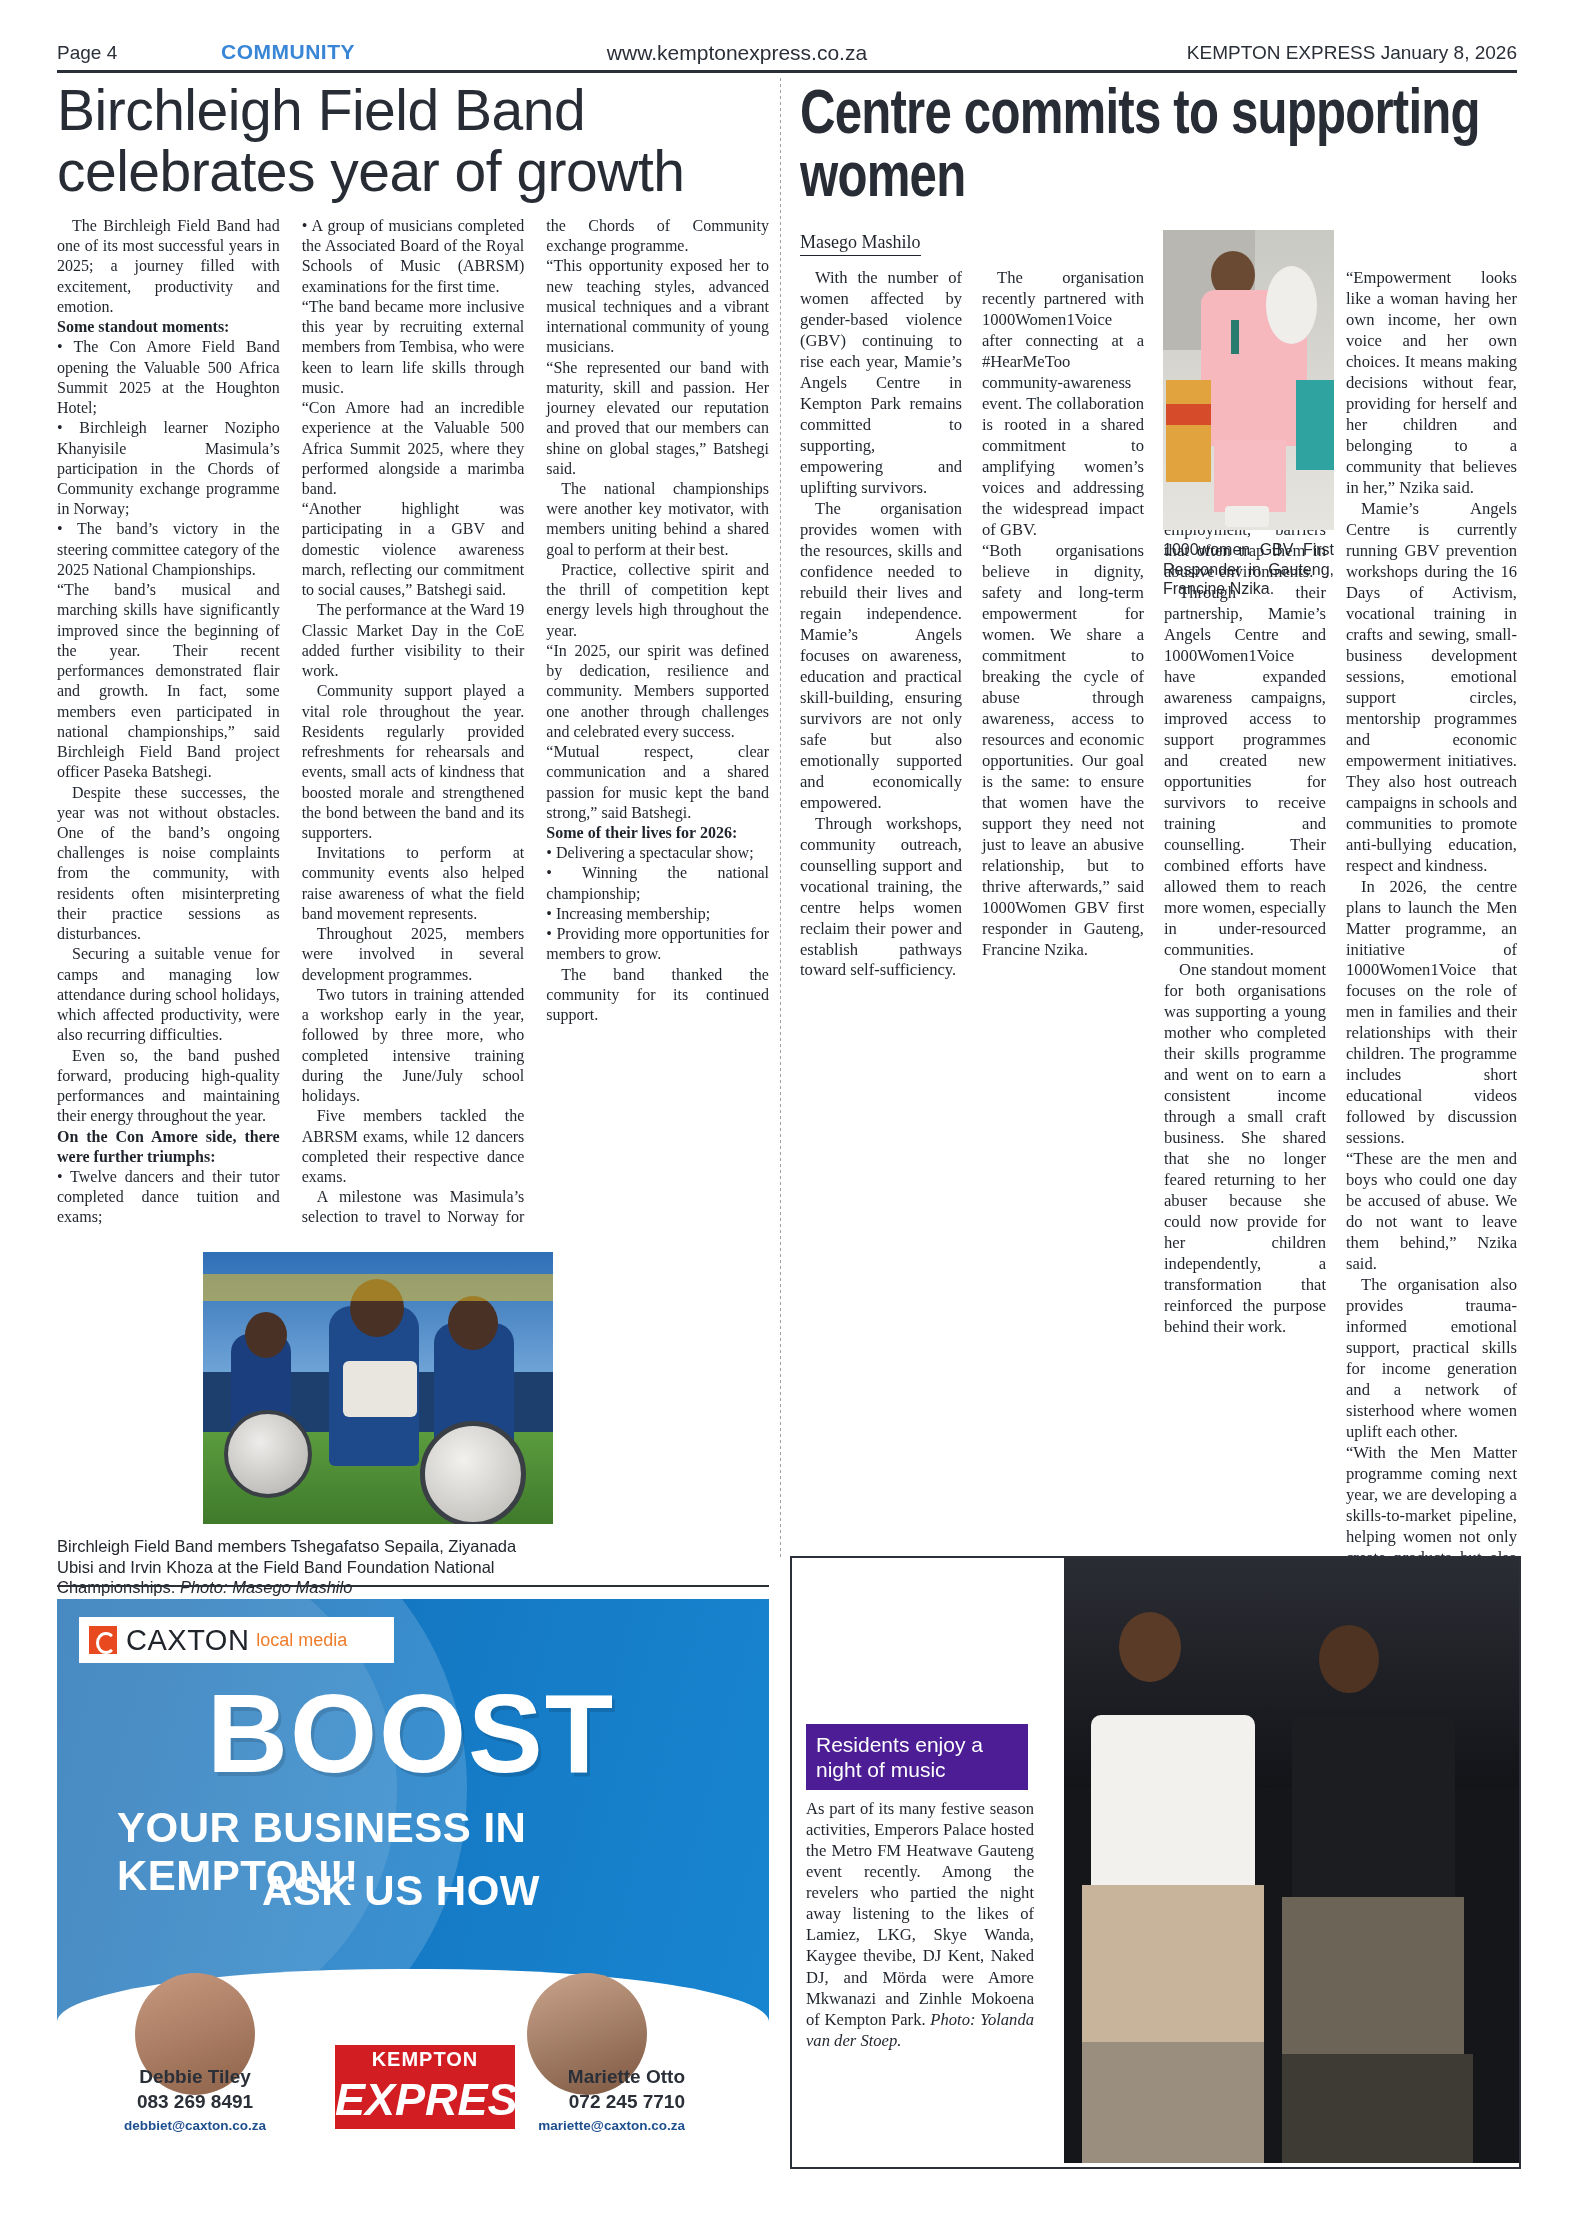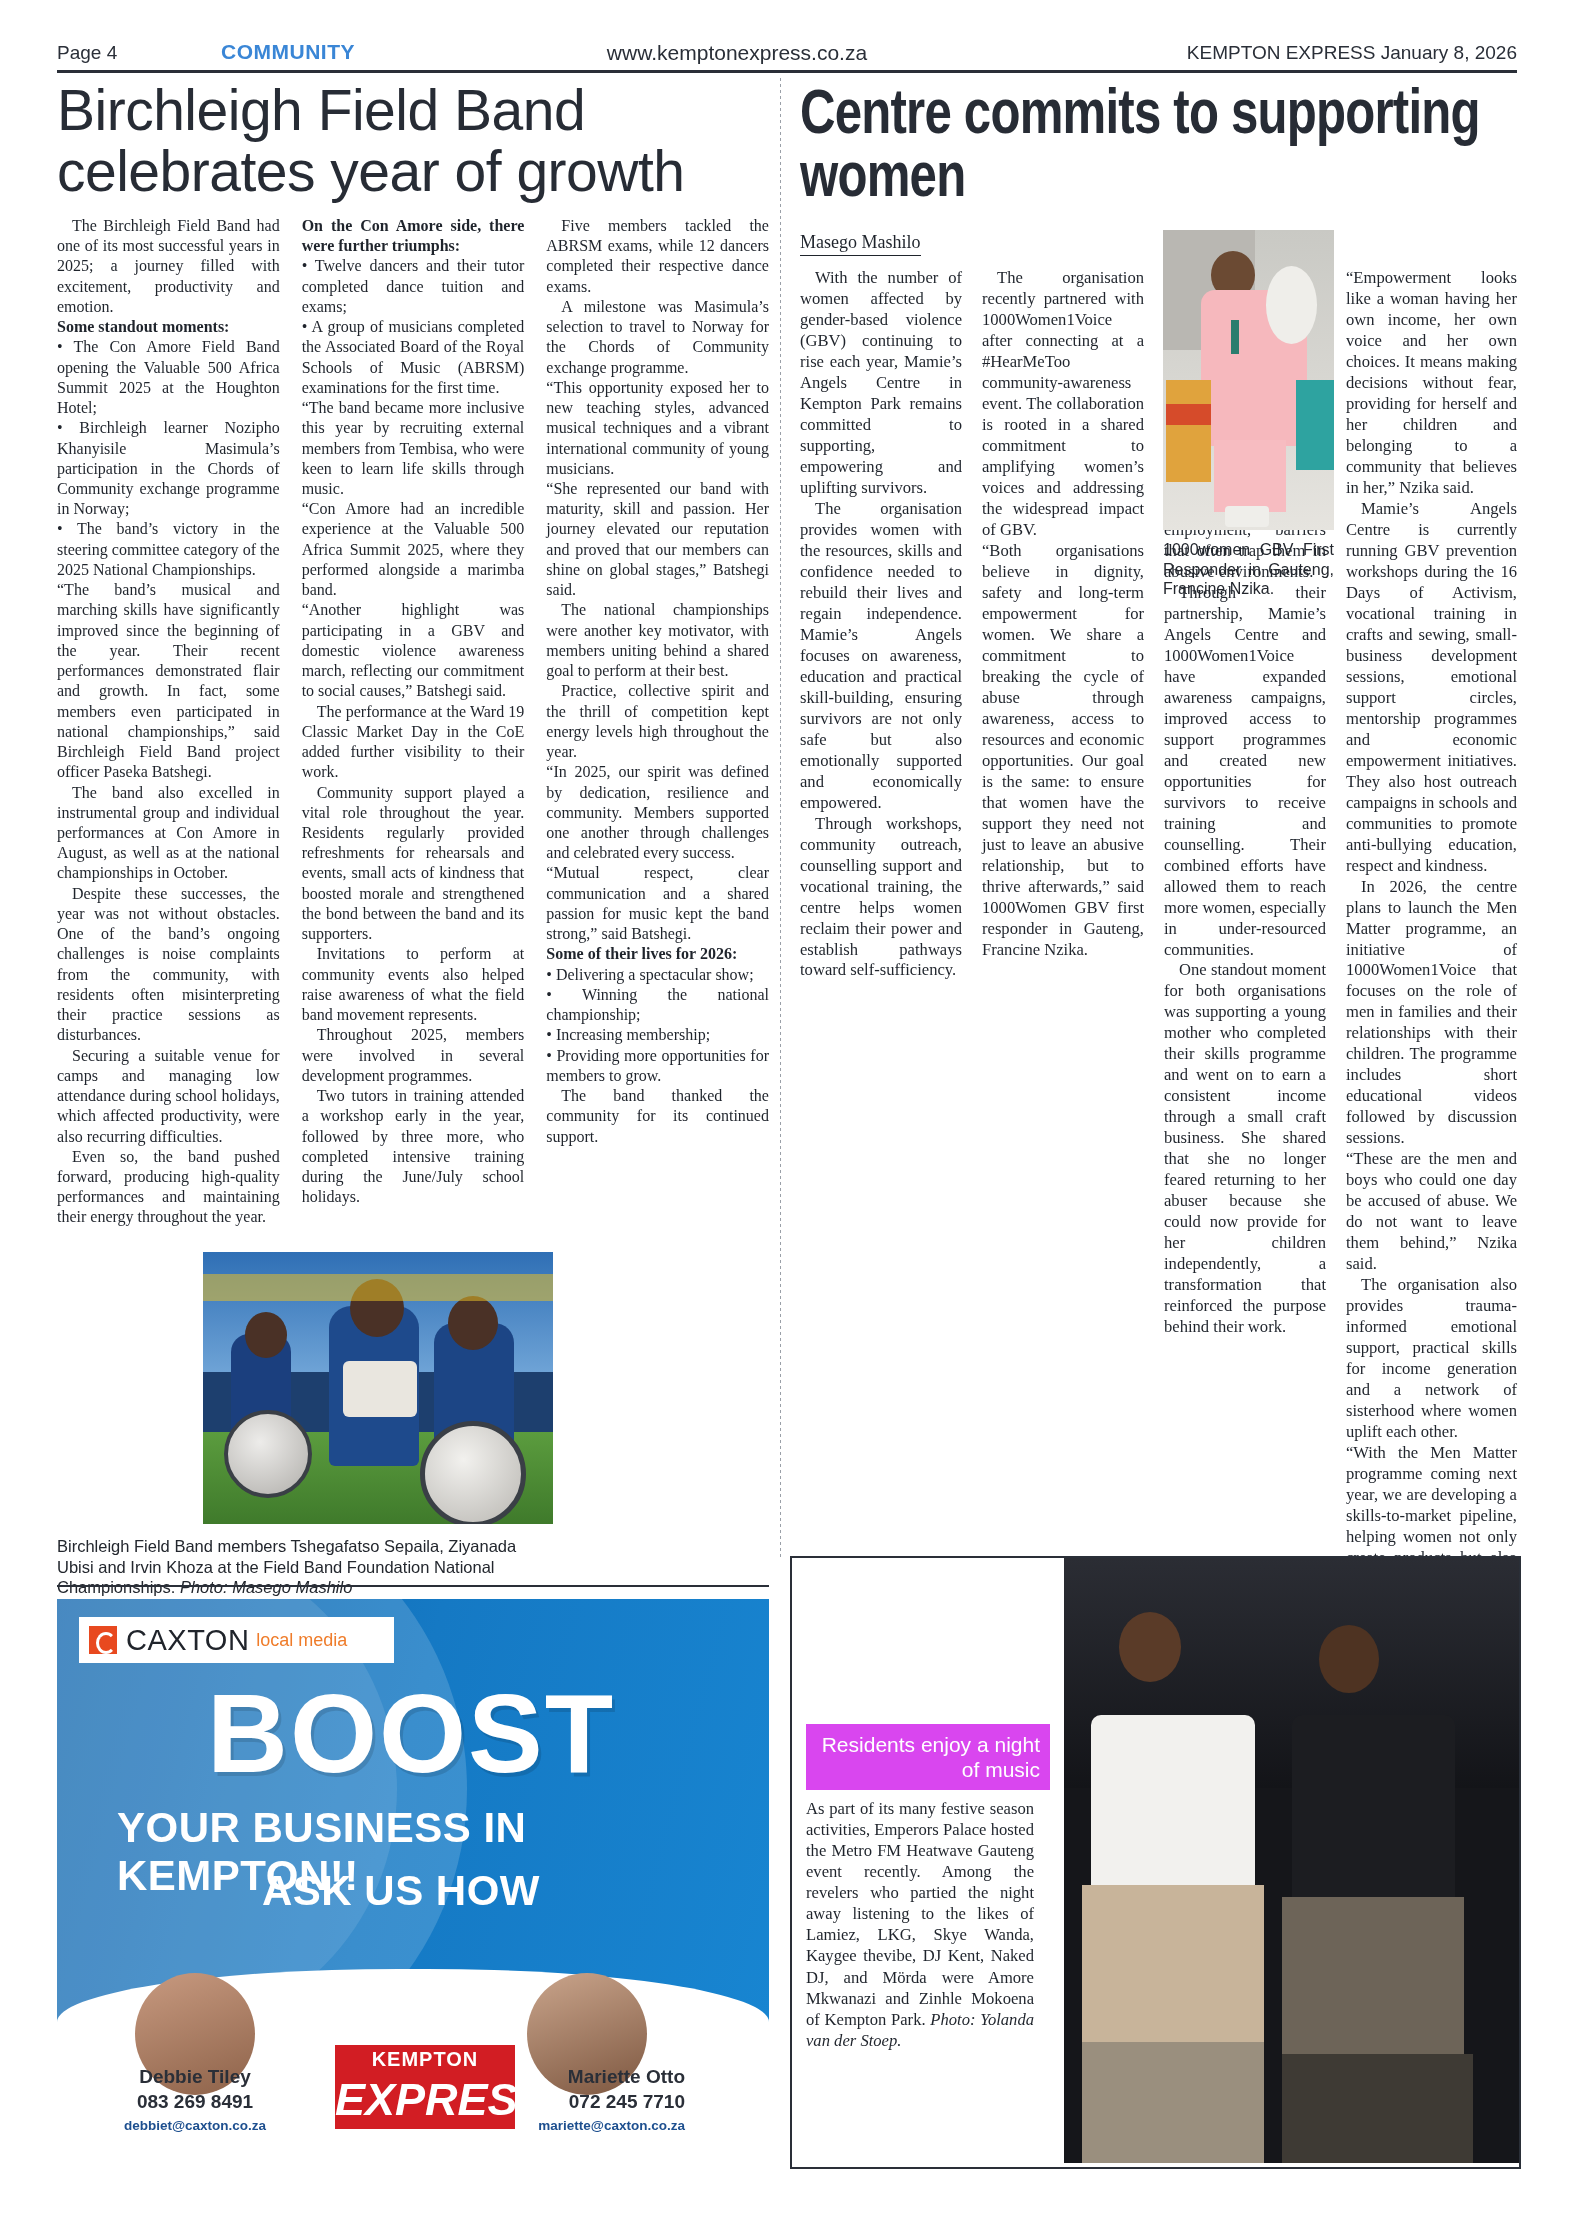--- a/index.html
+++ b/index.html
@@ -105,23 +105,23 @@
   .ad-nl{left:38px;} .ad-nr{left:428px;text-align:right;}
   .ad-ke{position:absolute;left:278px;bottom:22px;width:180px;height:92px;}
   .ke-top{background:#d21d23;color:#fff;font-family:"Liberation Sans",sans-serif;font-weight:bold;
       font-size:20px;text-align:center;letter-spacing:1px;padding:3px 0;}
   .ke-bot{background:#d21d23;color:#fff;font-family:"Liberation Sans",sans-serif;font-weight:bold;
       font-size:45px;text-align:center;line-height:1;padding:3px 0 7px;font-style:italic;}
 
   
   .musicbox{position:absolute;left:790px;top:1556px;width:727px;height:609px;border:2px solid #2a2f38;}
   .mb-photo{position:absolute;right:0;top:0;width:455px;height:605px;overflow:hidden;}
-  .mb-badge{position:absolute;left:14px;top:166px;width:244px;background:#d946ef;color:#fff;
+  .mb-badge{position:absolute;left:14px;top:166px;width:222px;background:#4c1d95;color:#fff;
       font-family:"Liberation Sans",sans-serif;font-size:21px;line-height:1.2;padding:8px 10px;
-      box-sizing:border-box;text-align:right;}
+      box-sizing:border-box;text-align:left;}
   .mb-text{position:absolute;left:14px;top:240px;width:228px;font-size:16.6px;line-height:1.27;
       text-align:justify;-webkit-hyphens:auto;hyphens:auto;}
   .mb-text i{font-style:italic;}
 
   
   .ph{position:absolute;inset:0;}
   .sky{position:absolute;left:0;top:0;right:0;height:44%;background:linear-gradient(#2f6fb5,#6ea3d6);}
   .field{position:absolute;left:0;bottom:0;right:0;height:34%;background:linear-gradient(#5b9c3e,#3f7a2b);}
   .track{position:absolute;left:0;bottom:34%;right:0;height:22%;background:#1d3f6e;}
   .headc{position:absolute;border-radius:50%;background:#4a3126;}
@@ -146,21 +146,20 @@
 
   <div class="left-story">
     <h1 class="hl-left">Birchleigh Field Band celebrates year of growth</h1>
     <div class="cols3 h-left-body" id="left-body">
         <p>The Birchleigh Field Band had one of its most successful years in 2025; a journey filled with excitement, productivity and emotion.</p>
         <p class="noind"><b>Some standout moments:</b></p>
         <p class="noind">• The Con Amore Field Band opening the Valuable 500 Africa Summit 2025 at the Houghton Hotel;</p>
         <p class="noind">• Birchleigh learner Nozipho Khanyisile Masimula’s participation in the Chords of Community exchange programme in Norway;</p>
         <p class="noind">• The band’s victory in the steering committee category of the 2025 National Championships.</p>
         <p class="noind">“The band’s musical and marching skills have significantly improved since the beginning of the year. Their recent performances demonstrated flair and growth. In fact, some members even participated in national championships,” said Birchleigh Field Band project officer Paseka Batshegi.</p>
-        <p>The band also excelled in instrumental group and individual performances at Con Amore in August, as well as at the national championships in October.</p>
         <p>Despite these successes, the year was not without obstacles. One of the band’s ongoing challenges is noise complaints from the community, with residents often misinterpreting their practice sessions as disturbances.</p>
         <p>Securing a suitable venue for camps and managing low attendance during school holidays, which affected productivity, were also recurring difficulties.</p>
         <p>Even so, the band pushed forward, producing high-quality performances and maintaining their energy throughout the year.</p>
         <p class="noind"><b>On the Con Amore side, there were further triumphs:</b></p>
         <p class="noind">• Twelve dancers and their tutor completed dance tuition and exams;</p>
         <p class="noind">• A group of musicians completed the Associated Board of the Royal Schools of Music (ABRSM) examinations for the first time.</p>
         <p class="noind">“The band became more inclusive this year by recruiting external members from Tembisa, who were keen to learn life skills through music.</p>
         <p class="noind">“Con Amore had an incredible experience at the Valuable 500 Africa Summit 2025, where they performed alongside a marimba band.</p>
         <p class="noind">“Another highlight was participating in a GBV and domestic violence awareness march, reflecting our commitment to social causes,” Batshegi said.</p>
         <p>The performance at the Ward 19 Classic Market Day in the CoE added further visibility to their work.</p>

